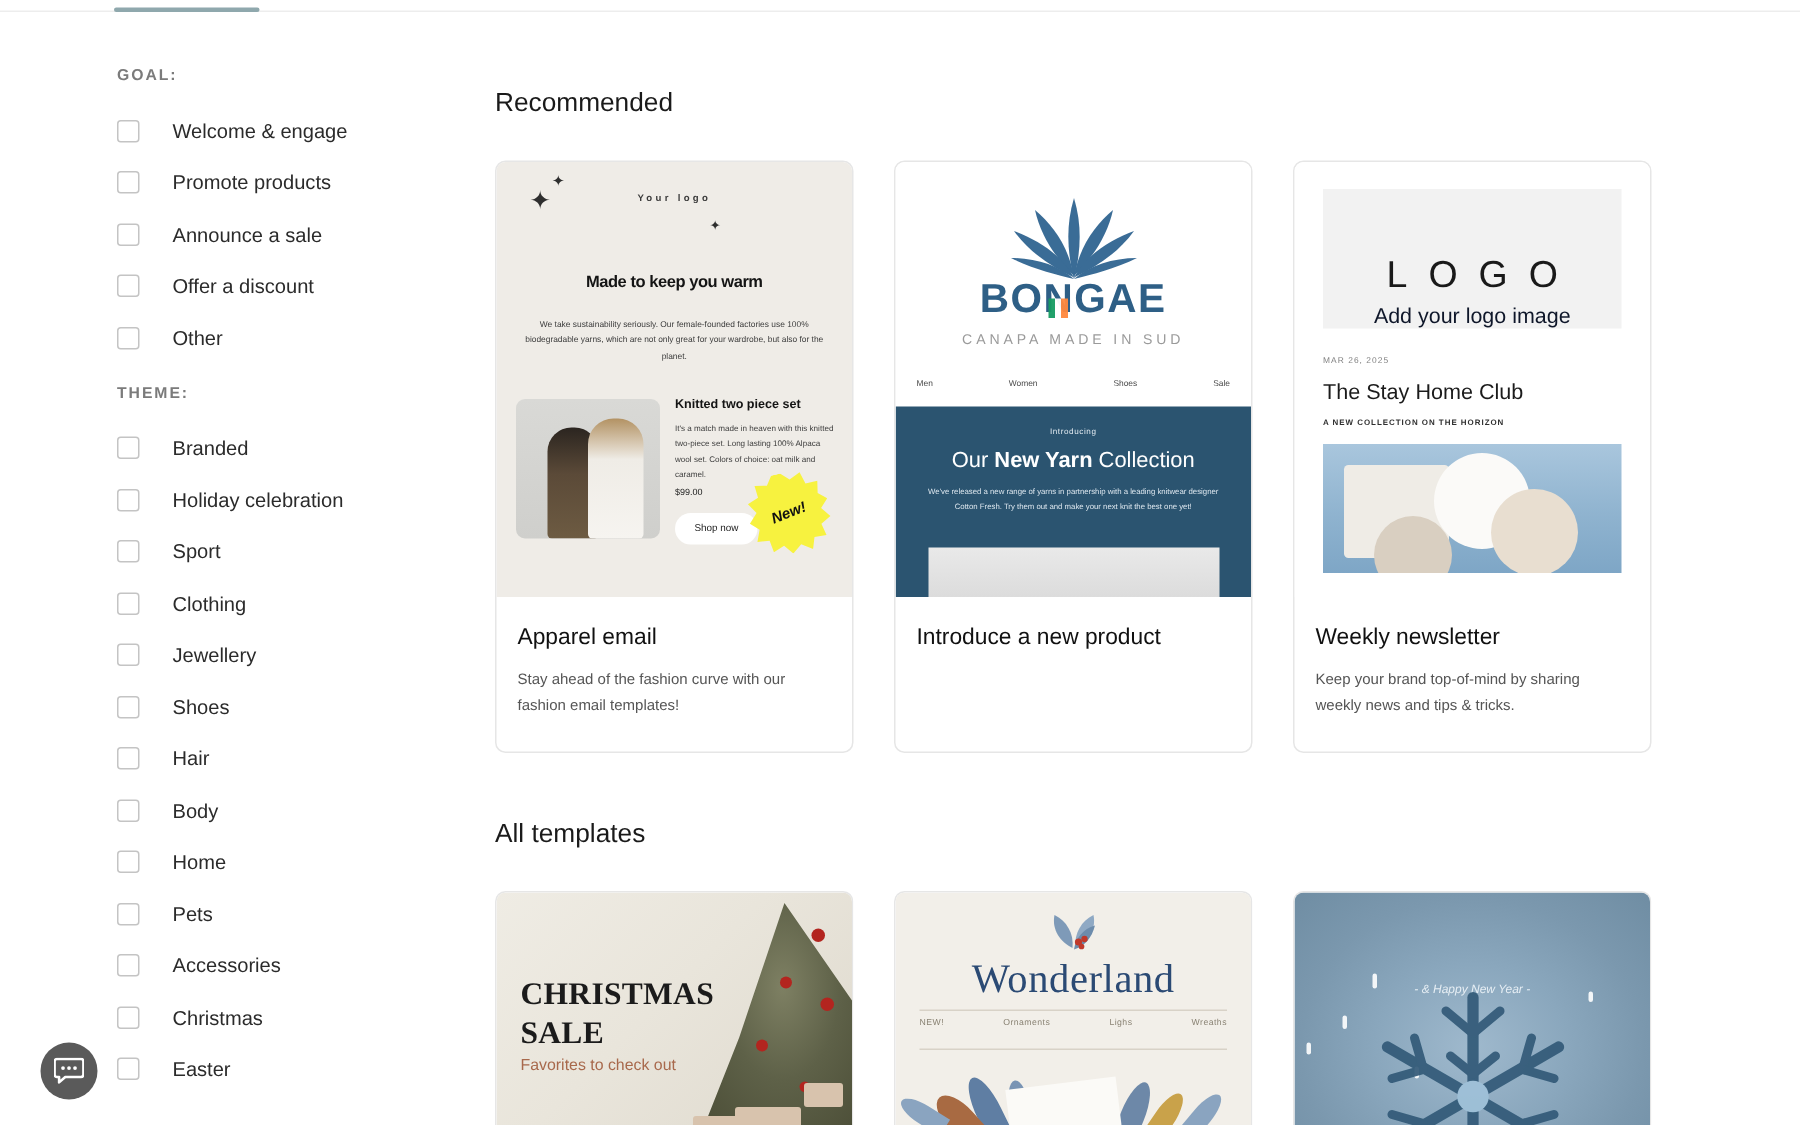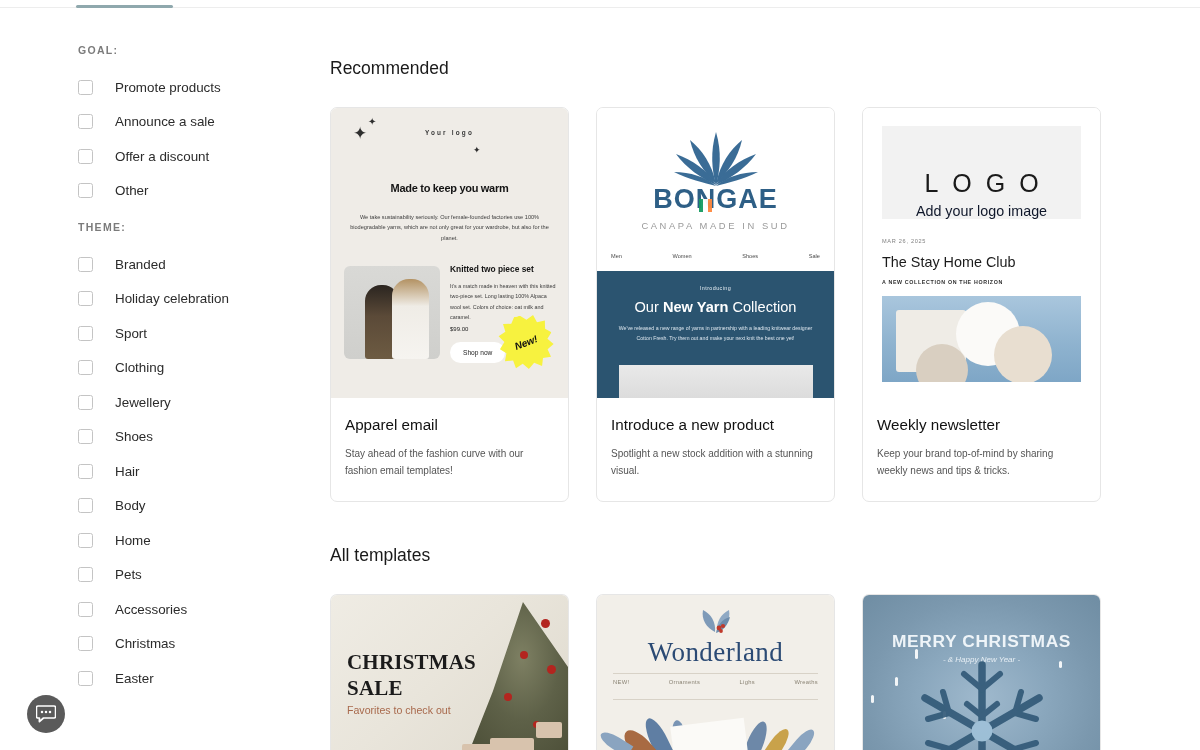--- a/index.html
+++ b/index.html
@@ -174,20 +174,24 @@
   <div class="topbar">
     <div class="tab-underline"></div>
   </div>
 
   <aside class="sidebar">
 
     <div>
       <div class="filter-group-label">GOAL:</div>
       <div class="filter-row">
         <span class="cb"></span>
+        <span class="filter-label">Welcome &amp; engage</span>
+      </div>
+      <div class="filter-row">
+        <span class="cb"></span>
         <span class="filter-label">Promote products</span>
       </div>
       <div class="filter-row">
         <span class="cb"></span>
         <span class="filter-label">Announce a sale</span>
       </div>
       <div class="filter-row">
         <span class="cb"></span>
         <span class="filter-label">Offer a discount</span>
       </div>
@@ -315,21 +319,20 @@
             <div class="bg-intro">Introducing</div>
             <div class="bg-h1">
               <span>Our </span><b>New Yarn</b><span> Collection</span>
             </div>
             <div class="bg-body">We've released a new range of yarns in partnership with a leading knitwear designer Cotton Fresh. Try them out and make your next knit the best one yet!</div>
             <div class="bg-img"></div>
           </div>
         </div>
         <div class="card-body">
           <div class="card-title">Introduce a new product</div>
-          <div class="card-desc">Spotlight a new stock addition with a stunning visual.</div>
         </div>
       </article>
 
       <article class="card tall">
         <div class="thumb t-news">
           <div class="nw-logobox">
             <div class="nw-logo">LOGO</div>
             <div class="nw-logosub">Add your logo image</div>
           </div>
           <div class="nw-date">MAR 26, 2025</div>
@@ -399,21 +402,20 @@
             <span class="wl-frond" style="width:14px;height:40px;left:172px;bottom:-4px;transform:rotate(34deg);background:#c9a24a;"></span>
             <span class="wl-frond" style="width:13px;height:34px;left:12px;bottom:2px;transform:rotate(-58deg);background:#8aa4c0;"></span>
             <span class="wl-frond" style="width:13px;height:36px;left:198px;bottom:0;transform:rotate(40deg);background:#8aa4c0;"></span>
             <span class="wl-card"></span>
           </div>
         </div>
       </article>
 
       <article class="card cropped">
         <div class="thumb t-merry">
-          <div class="mc-h">MERRY CHRISTMAS</div>
           <div class="mc-sub">- &amp; Happy New Year -</div>
           <span class="snow" style="width:3px;height:9px;left:32px;top:82px;border-radius:2px;"></span>
           <span class="snow" style="width:3px;height:8px;left:8px;top:100px;border-radius:2px;"></span>
           <span class="snow" style="width:3px;height:10px;left:52px;top:54px;border-radius:2px;"></span>
           <span class="snow" style="width:3px;height:8px;left:80px;top:116px;border-radius:2px;"></span>
           <span class="snow" style="width:3px;height:7px;left:196px;top:66px;border-radius:2px;"></span>
           <svg class="mc-flake" width="150" height="150" viewBox="0 0 100 100">
             <g stroke="#325a78" stroke-width="5" stroke-linecap="round" fill="none" opacity=".92">
               <line x1="50" y1="6" x2="50" y2="94"></line>
               <line x1="12" y1="28" x2="88" y2="72"></line>

